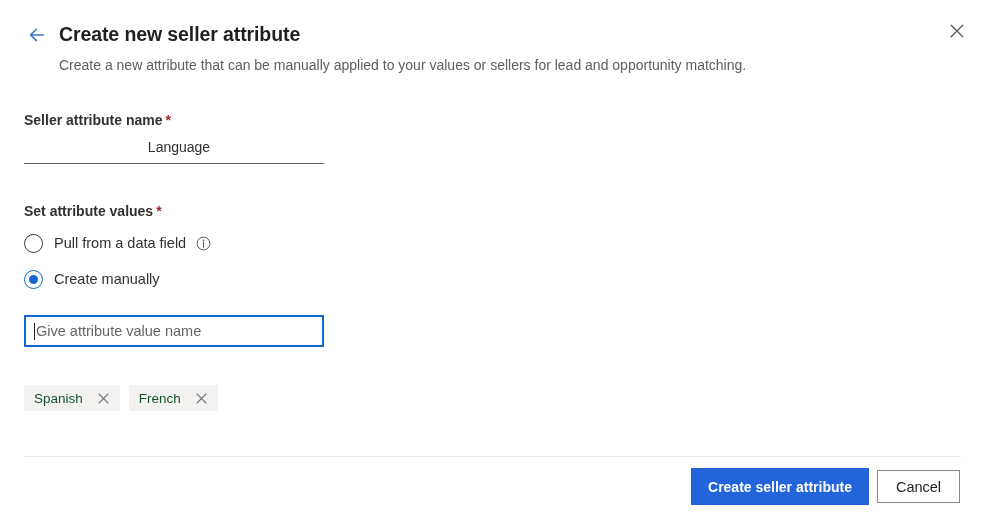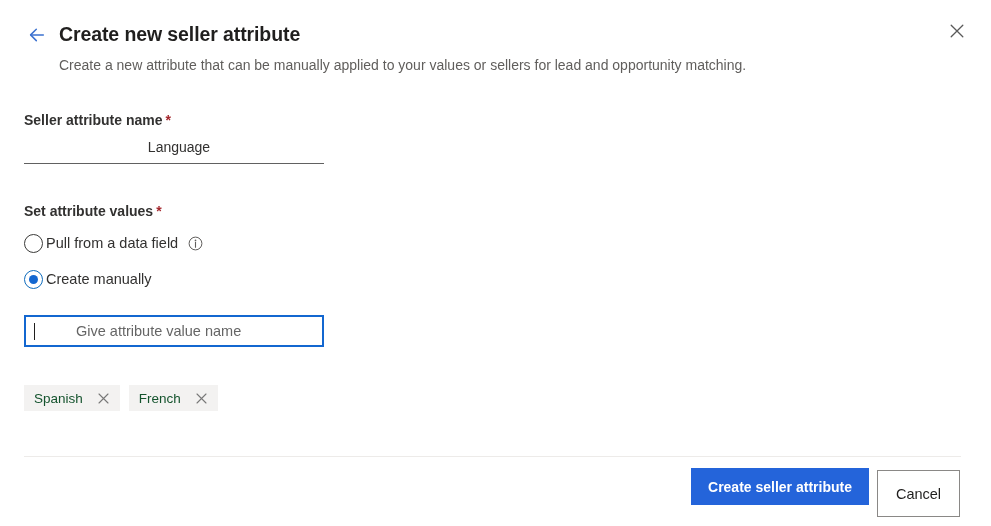--- a/index.html
+++ b/index.html
@@ -141,21 +141,21 @@
     top: 50%;
     width: 9px;
     height: 9px;
     margin: -4.5px 0 0 -4.5px;
     border-radius: 50%;
     background: #1367d0;
   }
   .radio-text {
     font-size: 14.5px;
     color: #323130;
-    margin-left: 3px;
+    margin-left: 11px;
     line-height: 20px;
     white-space: nowrap;
   }
   .info-icon {
     margin-left: 10px;
     width: 15px;
     height: 15px;
     display: inline-flex;
     align-items: center;
     justify-content: center;
@@ -169,21 +169,20 @@
     left: 24px;
     top: 315px;
     width: 300px;
     height: 32px;
     border: 2px solid #1367d0;
     background: #ffffff;
     display: flex;
     align-items: center;
     padding-left: 8px;
     cursor: text;
-    gap: 40px;
   }
   .caret {
     width: 1px;
     height: 17px;
     background: #201f1e;
     flex: 0 0 auto;
   }
   .value-placeholder {
     font-size: 14.5px;
     color: #656565;
@@ -243,21 +242,21 @@
     font-size: 14px;
     font-weight: bold;
     cursor: pointer;
     padding: 0;
   }
   .btn-secondary {
     position: absolute;
     left: 877px;
     top: 470px;
     width: 83px;
-    height: 47px;
+    height: 33px;
     background: #ffffff;
     color: #201f1e;
     border: 1px solid #8a8886;
     font-family: "Liberation Sans", sans-serif;
     font-size: 14.5px;
     cursor: pointer;
     padding: 0;
   }
 </style>
 </head>

